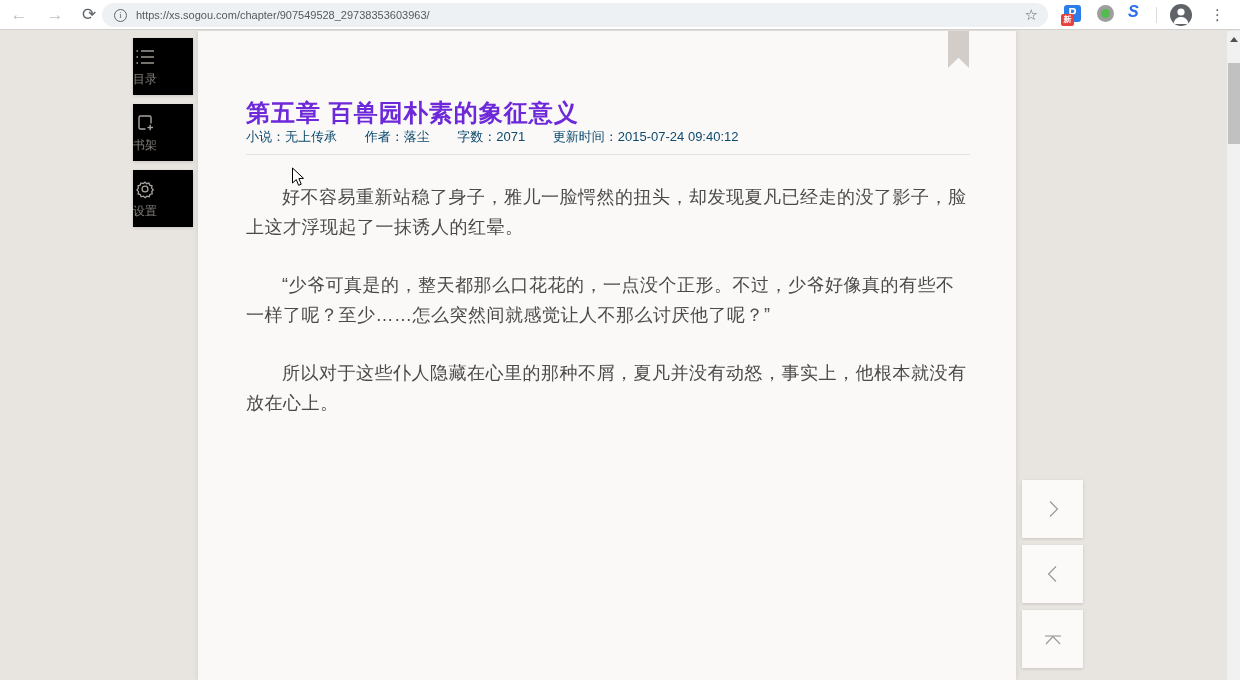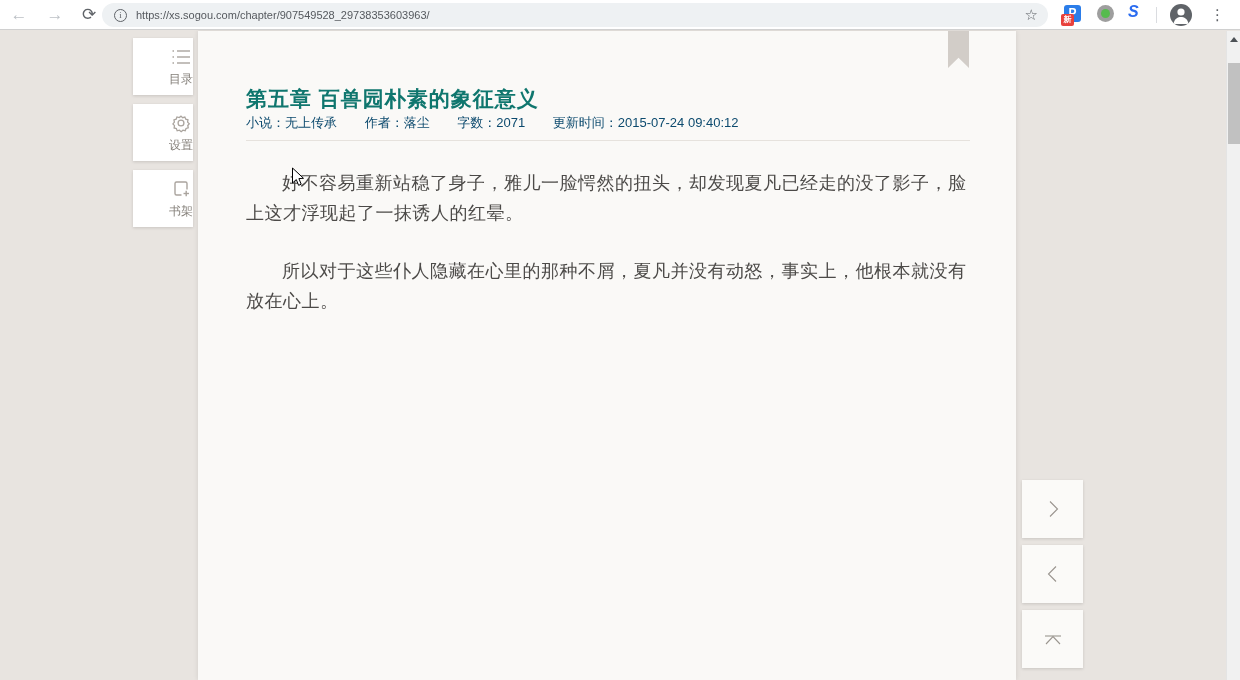--- a/index.html
+++ b/index.html
@@ -38,33 +38,33 @@
     background:#dadce0; }
   .avatar { position:absolute; left:1170px; top:4px; width:22px; height:22px;
     border-radius:50%; background:#5f6368; overflow:hidden; cursor:pointer; }
   .kebab { position:absolute; left:1210px; top:3px; font-size:15px; color:#5f6368;
     cursor:pointer; letter-spacing:0; line-height:24px; }
 
   
   .page { position:absolute; top:31px; left:0; width:1240px; height:649px; }
 
   .side-tools { position:absolute; left:133px; top:7px; width:60px; }
-  .tool-btn { width:60px; height:57px; background:#ffffff; margin-bottom:9px;
+  .tool-btn { width:60px; height:57px; background:#000000; margin-bottom:9px;
     box-shadow:0 1px 3px rgba(0,0,0,.14); display:flex; flex-direction:column;
-    align-items:flex-end; justify-content:center; cursor:pointer; }
+    align-items:flex-start; justify-content:center; cursor:pointer; }
   .tool-btn svg { stroke:#aaa49e; fill:none; stroke-width:1.4; }
   .tool-label { margin-top:3px; font-size:12px; color:#85807a; }
 
   .content-card { position:absolute; left:198px; top:0; width:818px; height:649px;
     background:#faf9f7; box-shadow:0 0 5px rgba(0,0,0,.10); overflow:hidden; }
   .ribbon { position:absolute; left:750px; top:0; width:21px; height:37px;
     background:#d2cdc8;
     clip-path:polygon(0 0,100% 0,100% 100%,50% 72%,0 100%); }
   .article { position:absolute; left:48px; top:0; width:724px; }
-  .article h1 { margin-top:53px; font-size:21px; line-height:30px; color:#0f766e;
+  .article h1 { margin-top:67px; font-size:24px; line-height:30px; color:#6d28d9;
     font-weight:bold; letter-spacing:1px; }
   .meta { font-size:13px; color:#0c4a6e; }
   .meta span { margin-right:24px; }
   .divider { margin-top:8px; border:none; border-top:1px solid #e6e2dd; }
   .body-text { margin-top:27px; }
   .body-text p { font-size:18px; line-height:30px; color:#4c4a48; text-indent:2em;
     margin:0 0 28px 0; letter-spacing:.5px; }
 
   .float-nav { position:absolute; left:1022px; top:449px; width:61px; }
   .float-btn { width:61px; height:58px; background:#fbfaf8; margin-bottom:7px;
@@ -124,49 +124,50 @@
         <line x1="8" y1="5" x2="21" y2="5"></line>
         <line x1="8" y1="11" x2="21" y2="11"></line>
         <line x1="8" y1="17" x2="21" y2="17"></line>
         <line x1="3.5" y1="5" x2="5" y2="5"></line>
         <line x1="3.5" y1="11" x2="5" y2="11"></line>
         <line x1="3.5" y1="17" x2="5" y2="17"></line>
       </svg>
       <span class="tool-label">目录</span>
     </div>
     <div class="tool-btn">
-      <svg width="24" height="22" viewBox="0 0 24 24">
-        <circle cx="12" cy="12" r="3.2"></circle>
-        <path d="M12 4.5 L13.8 6.2 L16.2 5.5 L17.2 7.8 L19.6 8.5 L19.2 11 L21 12.8 L19.4 14.7 L19.9 17.2 L17.5 18 L16.6 20.4 L14.1 19.8 L12.2 21.4 L10.3 19.8 L7.8 20.5 L6.9 18.1 L4.5 17.4 L4.9 14.9 L3.2 13 L4.8 11.1 L4.3 8.6 L6.7 7.8 L7.6 5.4 L10.1 6 Z"></path>
-      </svg>
-      <span class="tool-label">设置</span>
-    </div>
-    <div class="tool-btn">
       <svg width="24" height="22" viewBox="0 0 24 22">
         <path d="M12.5 17 H7.5 A1.5 1.5 0 0 1 6 15.5 V5.5 A1.5 1.5 0 0 1 7.5 4 H16.5 A1.5 1.5 0 0 1 18 5.5 V11.5"></path>
         <line x1="14.5" y1="15.5" x2="20" y2="15.5"></line>
         <line x1="17.2" y1="12.8" x2="17.2" y2="18.2"></line>
       </svg>
       <span class="tool-label">书架</span>
+    </div>
+    <div class="tool-btn">
+      <svg width="24" height="22" viewBox="0 0 24 24">
+        <circle cx="12" cy="12" r="3.2"></circle>
+        <path d="M12 4.5 L13.8 6.2 L16.2 5.5 L17.2 7.8 L19.6 8.5 L19.2 11 L21 12.8 L19.4 14.7 L19.9 17.2 L17.5 18 L16.6 20.4 L14.1 19.8 L12.2 21.4 L10.3 19.8 L7.8 20.5 L6.9 18.1 L4.5 17.4 L4.9 14.9 L3.2 13 L4.8 11.1 L4.3 8.6 L6.7 7.8 L7.6 5.4 L10.1 6 Z"></path>
+      </svg>
+      <span class="tool-label">设置</span>
     </div>
   </div>
 
   <div class="content-card">
     <div class="ribbon"></div>
     <div class="article">
       <h1>第五章 百兽园朴素的象征意义</h1>
       <div class="meta">
         <span>小说：无上传承</span>
         <span>作者：落尘</span>
         <span>字数：2071</span>
         <span>更新时间：2015-07-24 09:40:12</span>
       </div>
       <hr class="divider">
       <div class="body-text">
         <p>好不容易重新站稳了身子，雅儿一脸愕然的扭头，却发现夏凡已经走的没了影子，脸上这才浮现起了一抹诱人的红晕。</p>
+        <p>“少爷可真是的，整天都那么口花花的，一点没个正形。不过，少爷好像真的有些不一样了呢？至少……怎么突然间就感觉让人不那么讨厌他了呢？”</p>
         <p>所以对于这些仆人隐藏在心里的那种不屑，夏凡并没有动怒，事实上，他根本就没有放在心上。</p>
       </div>
     </div>
   </div>
 
   <div class="float-nav">
     <div class="float-btn">
       <svg width="22" height="22" viewBox="0 0 22 22">
         <path d="M8 3.5 L15.5 11 L8 18.5"></path>
       </svg>

